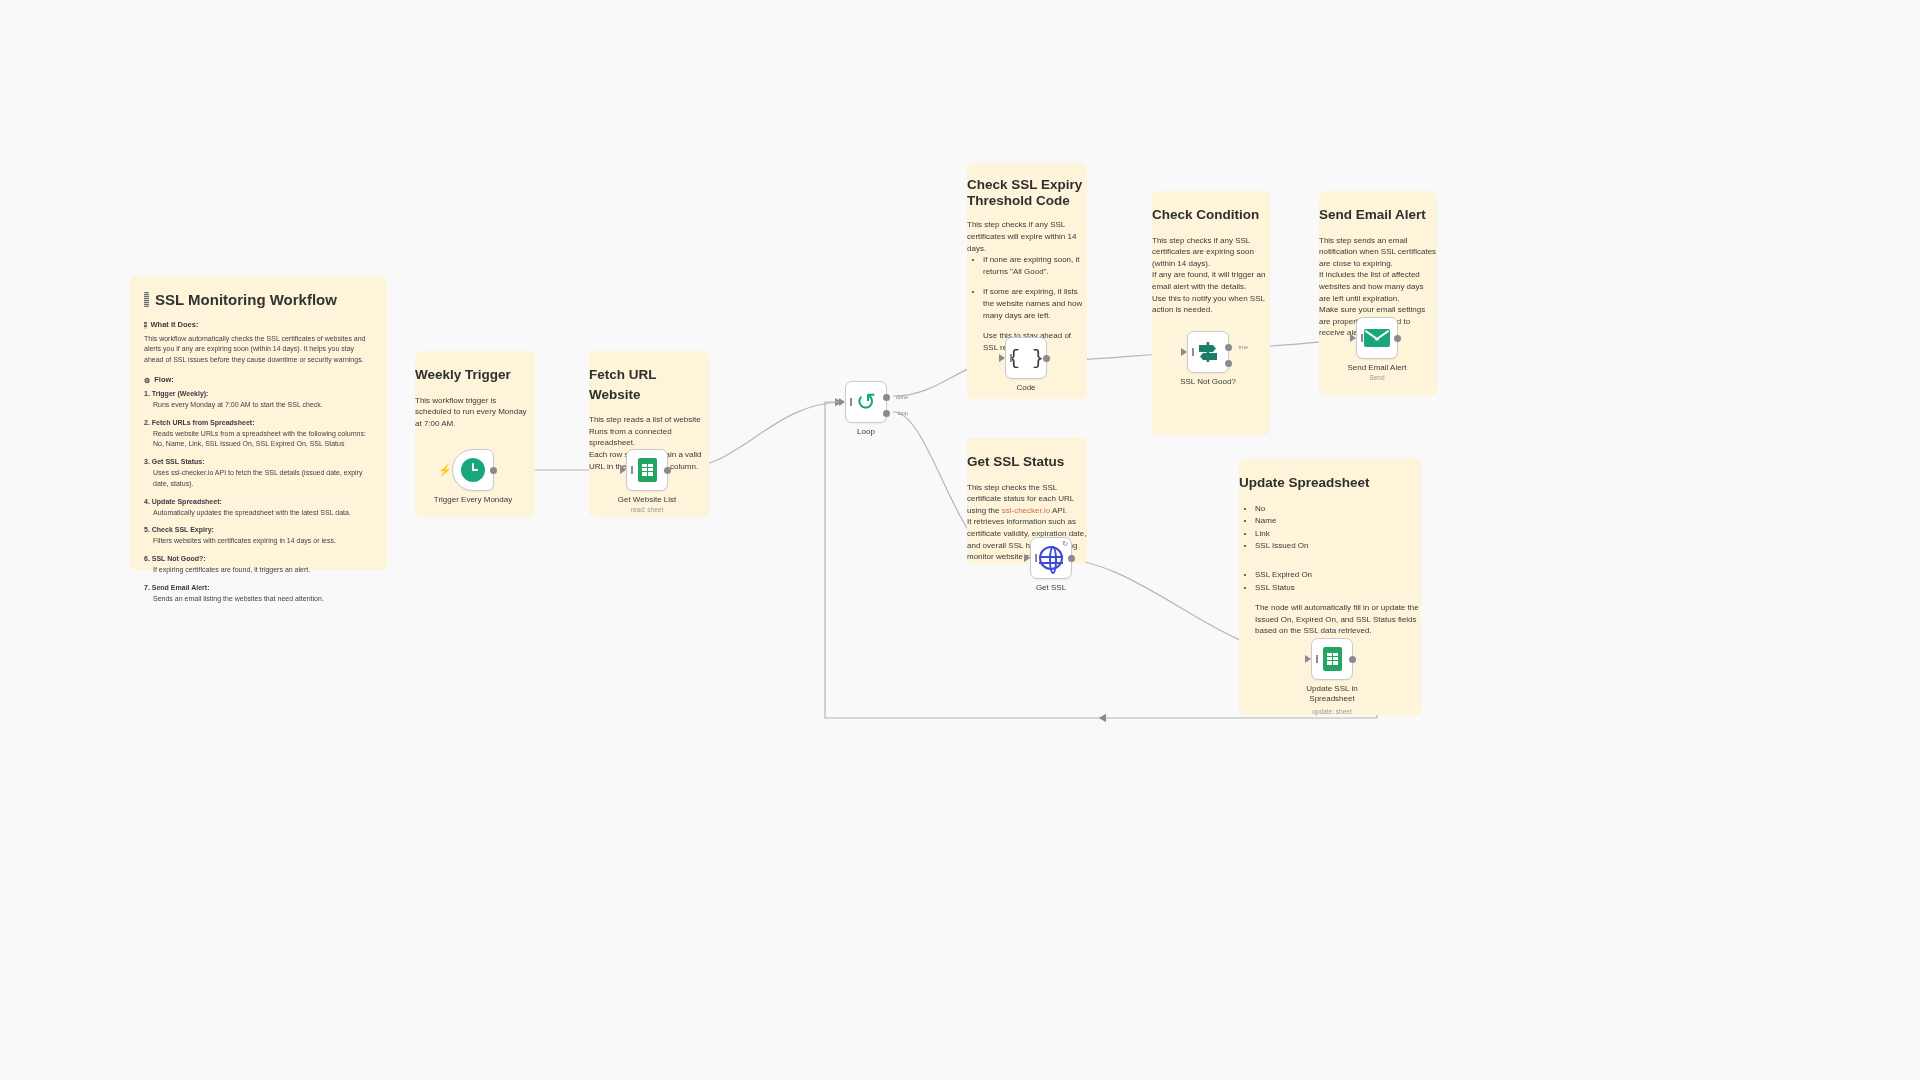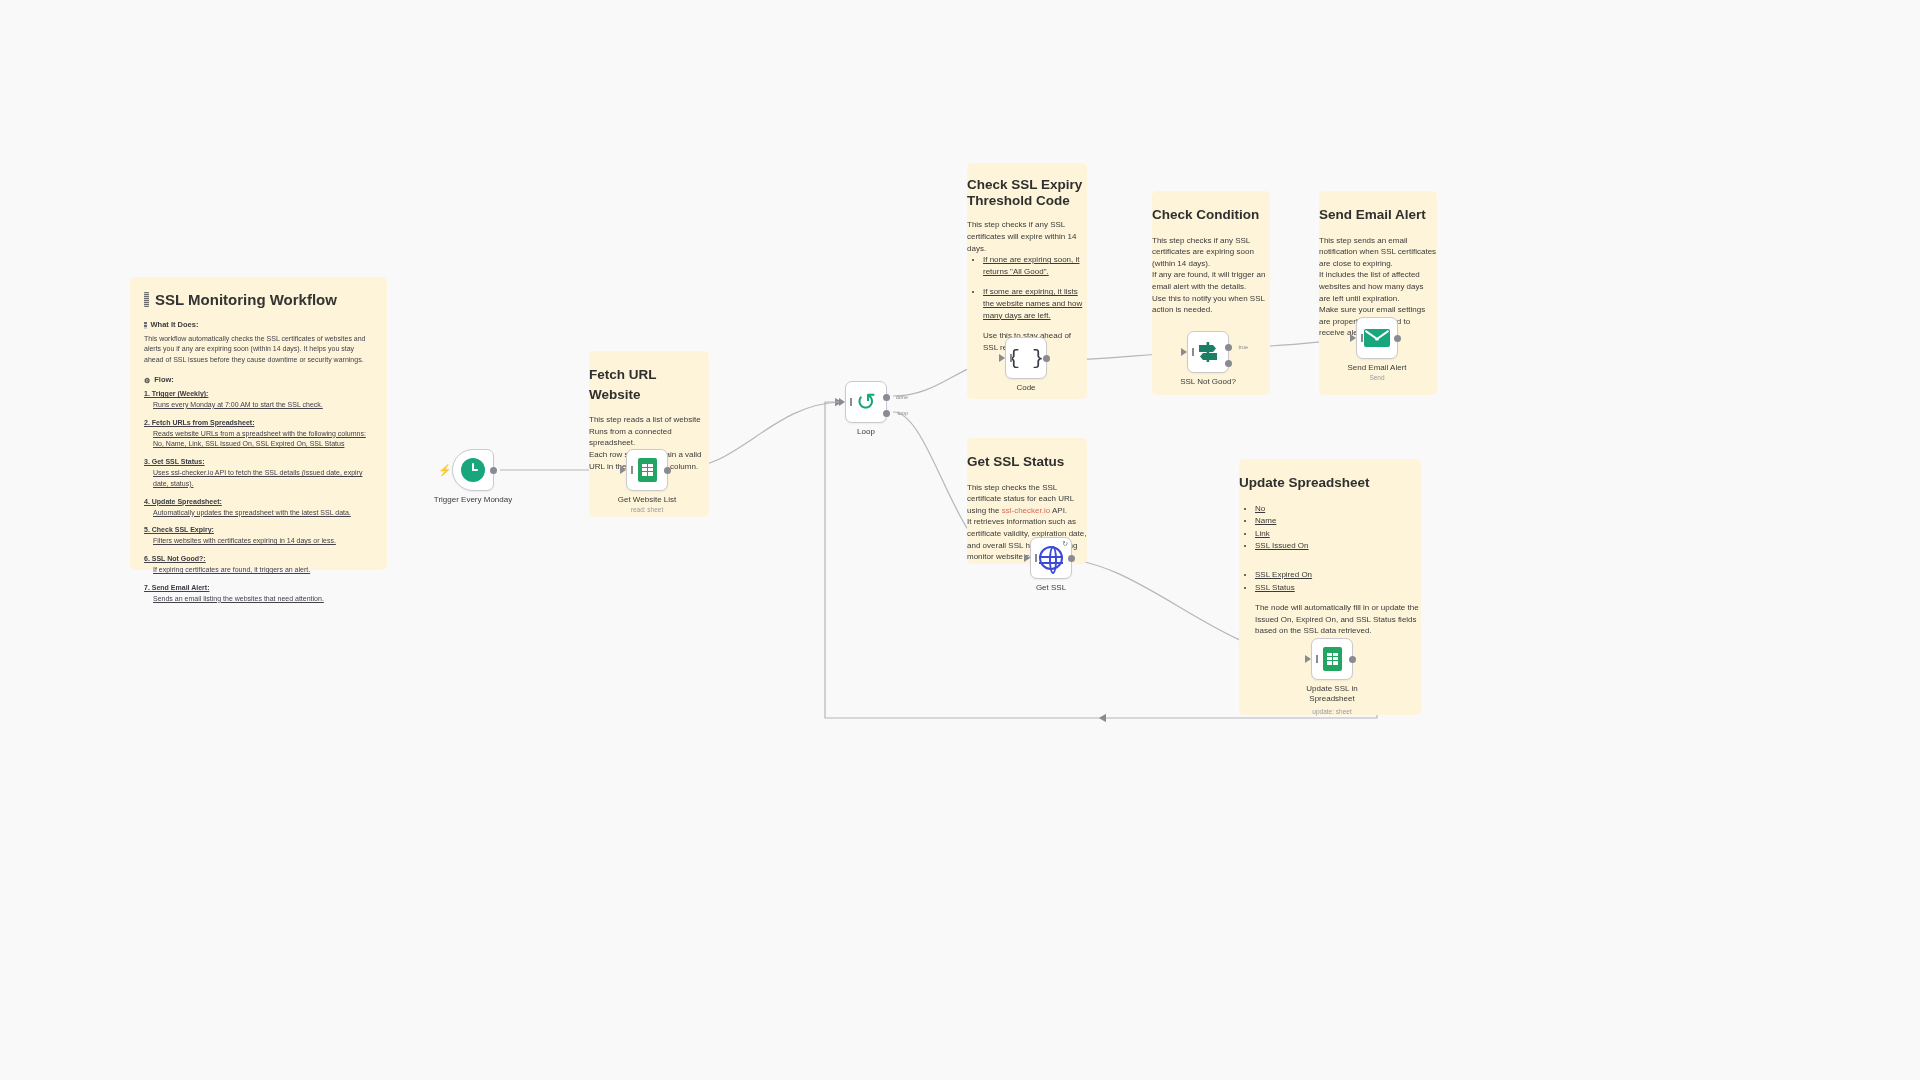--- a/index.html
+++ b/index.html
@@ -19,21 +19,21 @@
     padding: 14px 0;
     color: #3a3a3a;
     line-height: 1.45;
   }
   .sticky .title {
     font-weight: bold;
     color: #2f2f2f;
     margin-bottom: 10px;
   }
   .sticky ul { margin: 0 0 9px 16px; }
-  .sticky li { margin-bottom: 9px; text-decoration: underline; }
+  .sticky li { margin-bottom: 9px; }
   .sticky .lnk { color: #d96a5a; }
   .sm-title { font-size: 13.5px; }
   .sm-body { font-size: 8px; }
 
   
   #note-main { left:130px; top:277px; width:257px; height:293px; padding:12px 14px; }
   #note-main .h1 { font-size: 15px; font-weight: bold; color:#333; margin-bottom:9px;
                    display:flex; align-items:center; gap:6px; }
   #note-main .bar { display:inline-block; width:5px; height:15px;
                     background: repeating-linear-gradient(to bottom,#6b6b6b 0 1px,#cfcfcf 1px 2px);
@@ -44,21 +44,21 @@
                     background: repeating-linear-gradient(to bottom,#6b6b6b 0 .7px,#cfcfcf .7px 1.4px); }
   #note-main .txt { font-size:7px; line-height:1.55; color:#44414a; }
   #note-main .steps { list-style:none; margin:0; padding:0; }
   #note-main .steps li { margin-bottom:7px; font-size:7px; line-height:1.55; color:#44414a; }
   #note-main .steps .st { font-weight:600; color:#3a3a44; }
   #note-main .steps .sd { display:block; padding-left:9px; }
 
   #note-weekly  { left:415px;  top:351px; width:120px; height:166px; }
   #note-fetch   { left:589px;  top:351px; width:120px; height:166px; }
   #note-expiry  { left:967px;  top:163px; width:120px; height:236px; }
-  #note-cond    { left:1152px; top:191px; width:118px; height:204px; }
+  #note-cond    { left:1152px; top:191px; width:118px; height:244px; }
   #note-email   { left:1319px; top:191px; width:118px; height:204px; }
   #note-getssl  { left:967px;  top:438px; width:120px; height:126px; }
   #note-update  { left:1239px; top:459px; width:182px; height:256px; }
 
   
   .node { position:absolute; }
   .nbox {
     width:42px; height:42px; background:#fff;
     border:1px solid #c9c9cf; border-radius:7px;
     display:flex; align-items:center; justify-content:center;
@@ -163,20 +163,24 @@
       <li><span class="st">1. Trigger (Weekly):</span><span class="sd">Runs every Monday at 7:00 AM to start the SSL check.</span></li>
       <li><span class="st">2. Fetch URLs from Spreadsheet:</span><span class="sd">Reads website URLs from a spreadsheet with the following columns: No, Name, Link, SSL Issued On, SSL Expired On, SSL Status</span></li>
       <li><span class="st">3. Get SSL Status:</span><span class="sd">Uses ssl-checker.io API to fetch the SSL details (issued date, expiry date, status).</span></li>
       <li><span class="st">4. Update Spreadsheet:</span><span class="sd">Automatically updates the spreadsheet with the latest SSL data.</span></li>
       <li><span class="st">5. Check SSL Expiry:</span><span class="sd">Filters websites with certificates expiring in 14 days or less.</span></li>
       <li><span class="st">6. SSL Not Good?:</span><span class="sd">If expiring certificates are found, it triggers an alert.</span></li>
       <li><span class="st">7. Send Email Alert:</span><span class="sd">Sends an email listing the websites that need attention.</span></li>
     </ul>
   </div>
 
+  <div class="sticky" id="note-weekly">
+    <div class="title sm-title">Weekly Trigger</div>
+    <div class="sm-body">This workflow trigger is scheduled to run every Monday at 7:00 AM.</div>
+  </div>
 
   <div class="sticky" id="note-fetch">
     <div class="title sm-title">Fetch URL Website</div>
     <div class="sm-body" style="white-space:pre-line">This step reads a list of website Runs from a connected spreadsheet.
 Each row should contain a valid URL in the designated column.</div>
   </div>
 
   <div class="sticky" id="note-expiry">
     <div class="title sm-title" style="line-height:1.2">Check SSL Expiry Threshold Code</div>
     <div class="sm-body">This step checks if any SSL certificates will expire within 14 days.</div>

